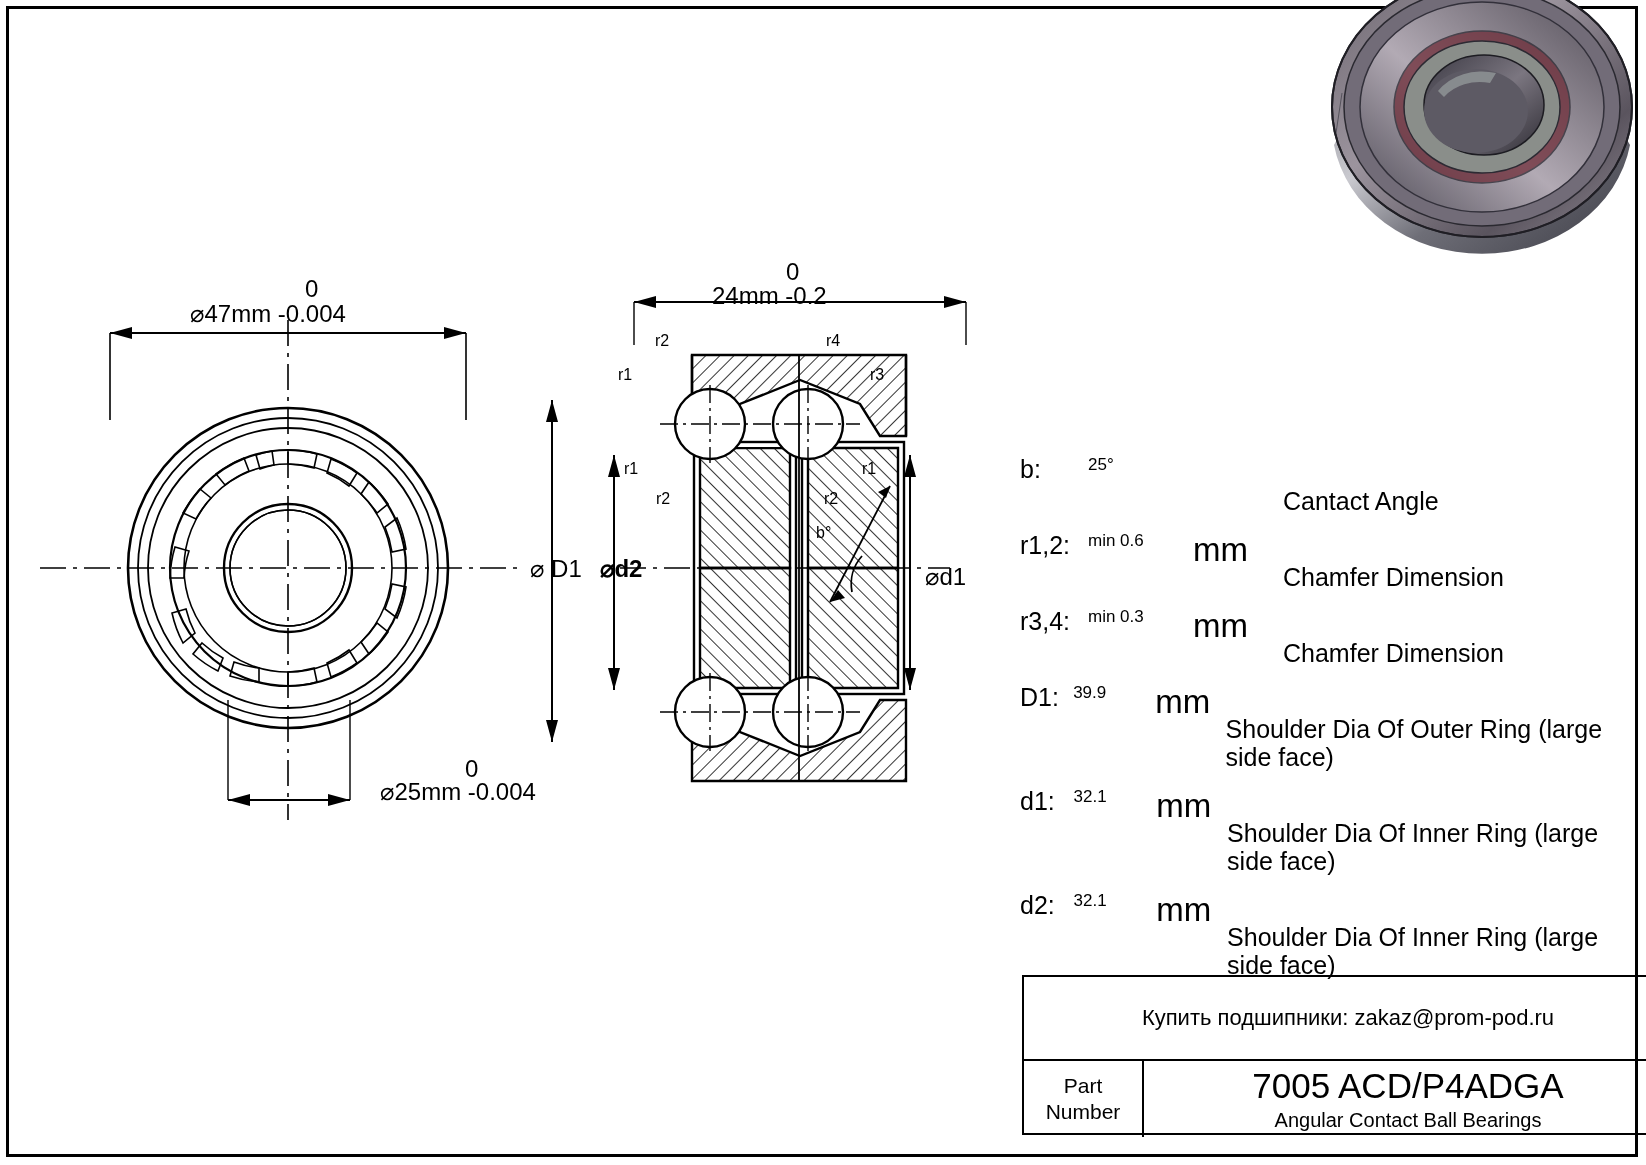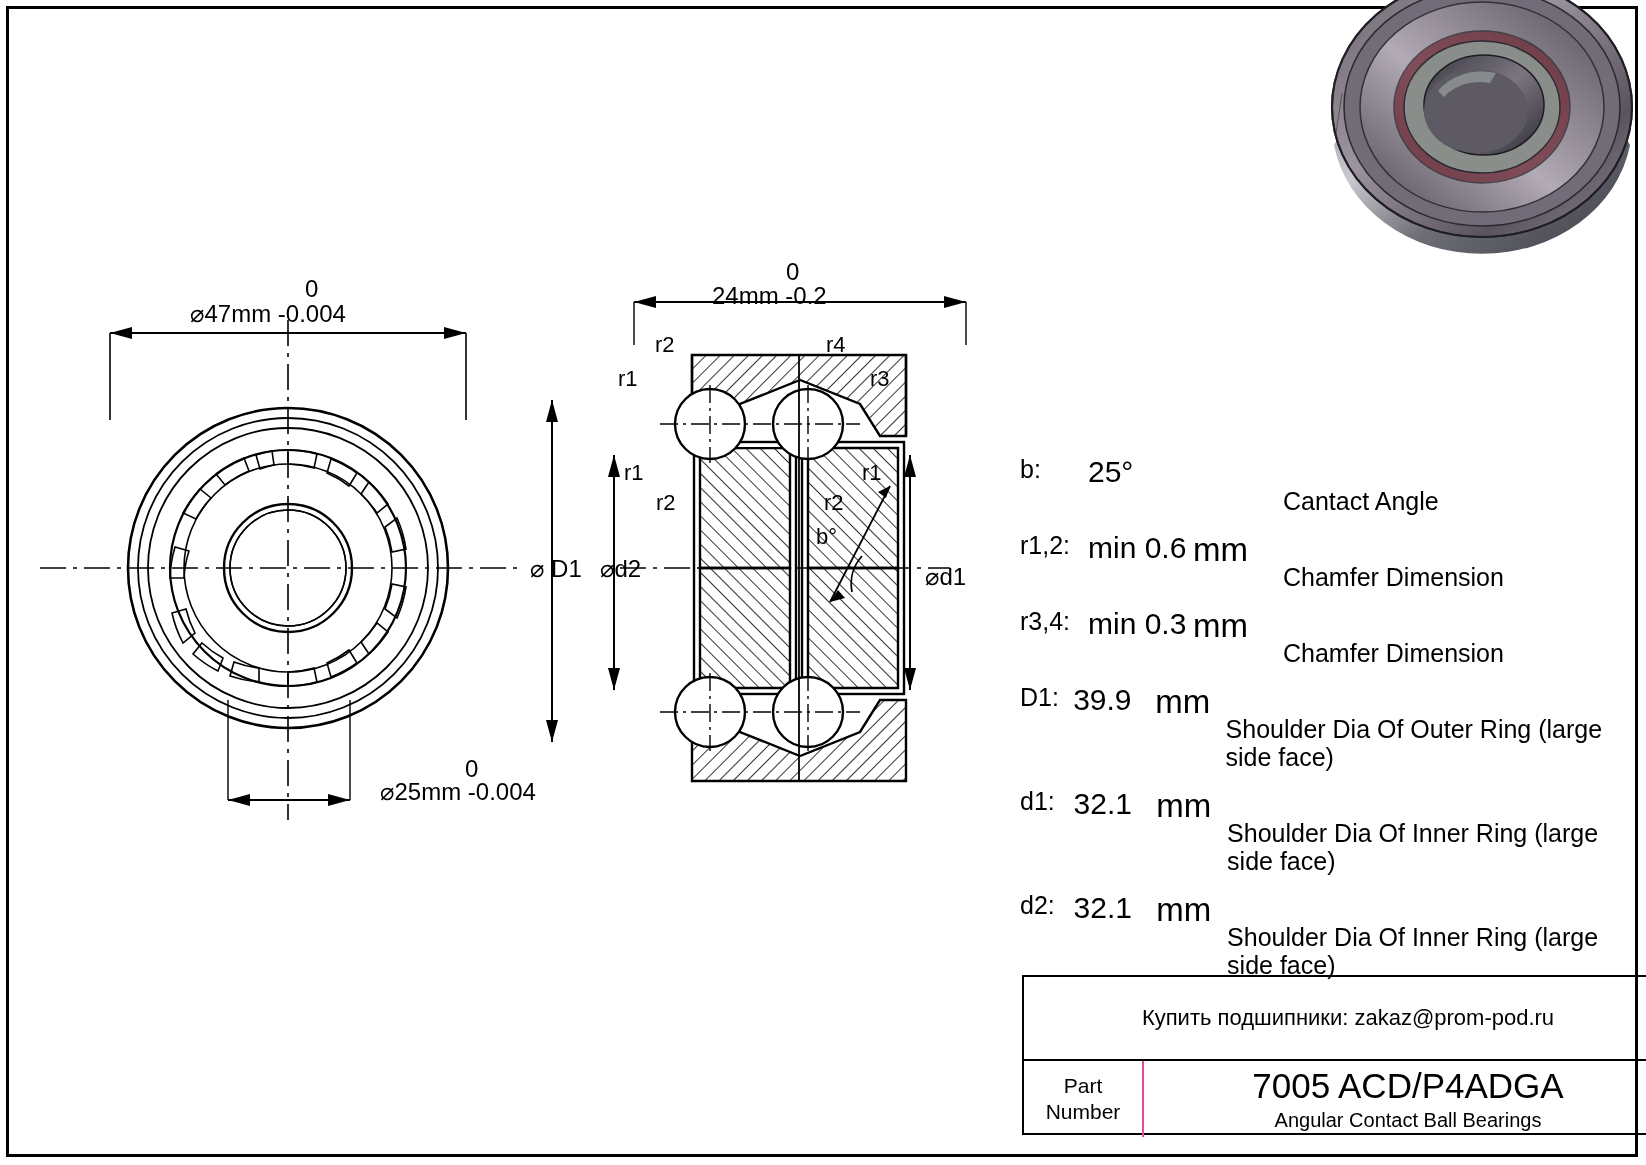--- a/index.html
+++ b/index.html
@@ -3,34 +3,34 @@
 <meta charset="utf-8">
 <style>
   html,body{margin:0;padding:0;background:#ffffff;}
   body{width:1646px;height:1165px;font-family:"Liberation Sans",sans-serif;color:#000;}
   #sheet{position:relative;width:1646px;height:1165px;overflow:hidden;background:#fff;}
   .border{position:absolute;left:6px;top:6px;width:1632px;height:1151px;border:3px solid #000;box-sizing:border-box;}
   .txt{position:absolute;white-space:nowrap;}
   .spec-table{position:absolute;left:1020px;top:455px;width:590px;}
   .spec-row{display:flex;align-items:flex-start;margin-bottom:16px;}
   .spec-sym{width:68px;font-size:25px;}
-  .spec-val{width:105px;font-size:30px;}
+  .spec-val{width:105px;font-size:17px;}
   .spec-unit{width:90px;font-size:33px;}
   .spec-desc{font-size:25px;line-height:1.12;margin-top:32px;}
   .title-block{position:absolute;left:1022px;top:975px;width:652px;height:160px;border:2px solid #000;box-sizing:border-box;}
   .tb-top{height:82px;border-bottom:2px solid #000;display:flex;align-items:center;justify-content:center;}
   .tb-top span{font-size:22px;}
   .tb-bot{height:76px;display:flex;}
-  .tb-label{width:118px;border-right:2px solid #ec4899;display:flex;flex-direction:column;align-items:center;justify-content:center;font-size:21px;line-height:1.25;}
+  .tb-label{width:118px;border-right:2px solid #000000;display:flex;flex-direction:column;align-items:center;justify-content:center;font-size:21px;line-height:1.25;}
   .tb-main{flex:1;display:flex;flex-direction:column;align-items:center;justify-content:center;}
   .tb-part{font-size:35px;}
   .tb-sub{font-size:20px;margin-top:3px;}
   svg{position:absolute;left:0;top:0;}
   .dimtxt{font-size:24px;}
-  .smtxt{font-size:22px;}
+  .smtxt{font-size:16px;}
 </style>
 </head>
 <body>
 
 <div id="sheet">
   <div class="border"></div>
 
   <svg width="1646" height="1165" viewBox="0 0 1646 1165">
     <defs>
       <linearGradient id="outerGrad" x1="0" y1="0" x2="1" y2="1">
@@ -211,21 +211,21 @@
   <div class="txt smtxt" style="left:826px;top:332px;">r4</div>
   <div class="txt smtxt" style="left:618px;top:366px;">r1</div>
   <div class="txt smtxt" style="left:870px;top:366px;">r3</div>
   <div class="txt smtxt" style="left:624px;top:460px;">r1</div>
   <div class="txt smtxt" style="left:862px;top:460px;">r1</div>
   <div class="txt smtxt" style="left:656px;top:490px;">r2</div>
   <div class="txt smtxt" style="left:824px;top:490px;">r2</div>
 
   <div class="txt smtxt" style="left:816px;top:524px;">b°</div>
   <div class="txt dimtxt" style="left:530px;top:555px;">⌀ D1</div>
-  <div class="txt dimtxt" style="left:600px;top:555px;">⌀d2</div>
+  <div class="txt dimtxt" style="left:600px;top:555px;font-weight:bold;">⌀d2</div>
   <div class="txt dimtxt" style="left:925px;top:555px;margin-top:8px;">⌀d1</div>
 
   <div class="spec-table">
     <div class="spec-row">
       <div class="spec-sym">b:</div>
       <div class="spec-val">25°</div>
       <div class="spec-unit"></div>
       <div class="spec-desc">Cantact Angle</div>
     </div>
     <div class="spec-row">

